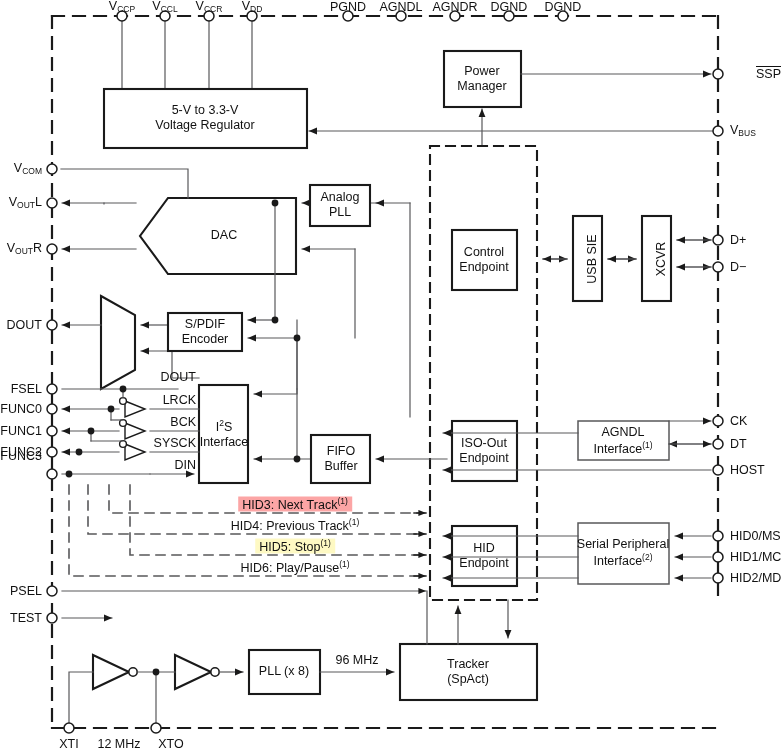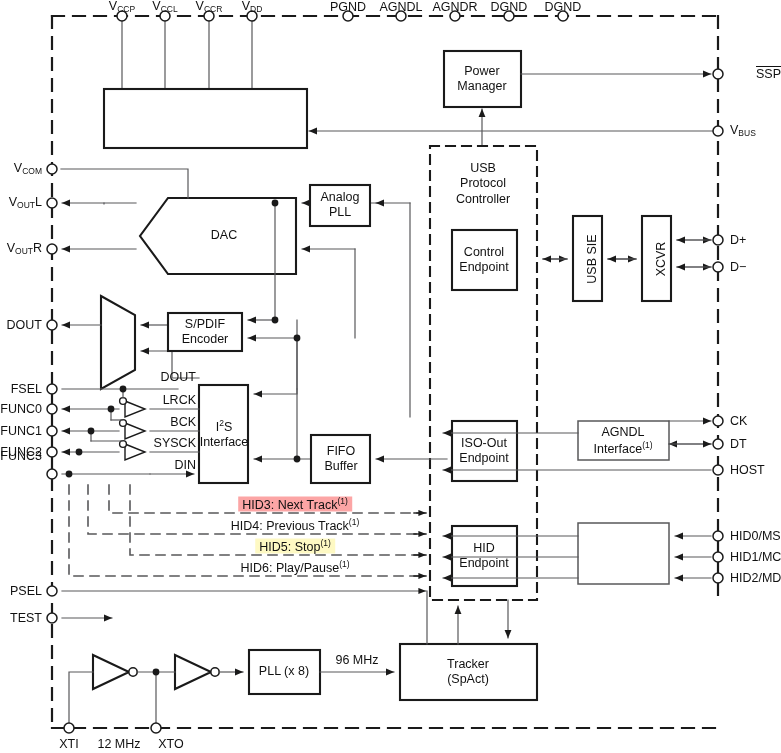--- a/index.html
+++ b/index.html
@@ -270,31 +270,30 @@
 <div class="lbl l" style="left:730px;top:444px">DT</div>
 <div class="lbl l" style="left:730px;top:470px">HOST</div>
 <div class="lbl l" style="left:730px;top:536px">HID0/MS</div>
 <div class="lbl l" style="left:730px;top:557px">HID1/MC</div>
 <div class="lbl l" style="left:730px;top:578px">HID2/MD</div>
 
 <div class="lbl c" style="left:69px;top:744px">XTI</div>
 <div class="lbl c" style="left:119px;top:744px">12 MHz</div>
 <div class="lbl c" style="left:171px;top:744px">XTO</div>
 
+<div class="blk" style="left:205px;top:118px">
+  <span>5-V to 3.3-V</span><br>
+  <span>Voltage Regulator</span>
+</div>
 
 <div class="blk" style="left:482px;top:79px">
   <span>Power</span><br>
   <span>Manager</span>
 </div>
 
-<div class="blk" style="left:483px;top:184px">
-  <span>USB</span><br>
-  <span>Protocol</span><br>
-  <span>Controller</span>
-</div>
 
 <div class="blk" style="left:484px;top:260px">
   <span>Control</span><br>
   <span>Endpoint</span>
 </div>
 
 <div class="blk" style="left:484px;top:451px">
   <span>ISO-Out</span><br>
   <span>Endpoint</span>
 </div>
@@ -329,20 +328,24 @@
 <div class="blk" style="left:341px;top:459px">
   <span>FIFO</span><br>
   <span>Buffer</span>
 </div>
 
 <div class="blk" style="left:623px;top:441px">
   <span>AGNDL</span><br>
   <span>Interface</span><span class="sup">(1)</span>
 </div>
 
+<div class="blk" style="left:623px;top:553px">
+  <span>Serial Peripheral</span><br>
+  <span>Interface</span><span class="sup">(2)</span>
+</div>
 
 <div class="blk" style="left:284px;top:672px">
   <span>PLL (x 8)</span>
 </div>
 
 <div class="blk" style="left:468px;top:672px">
   <span>Tracker</span><br>
   <span>(SpAct)</span>
 </div>
 

